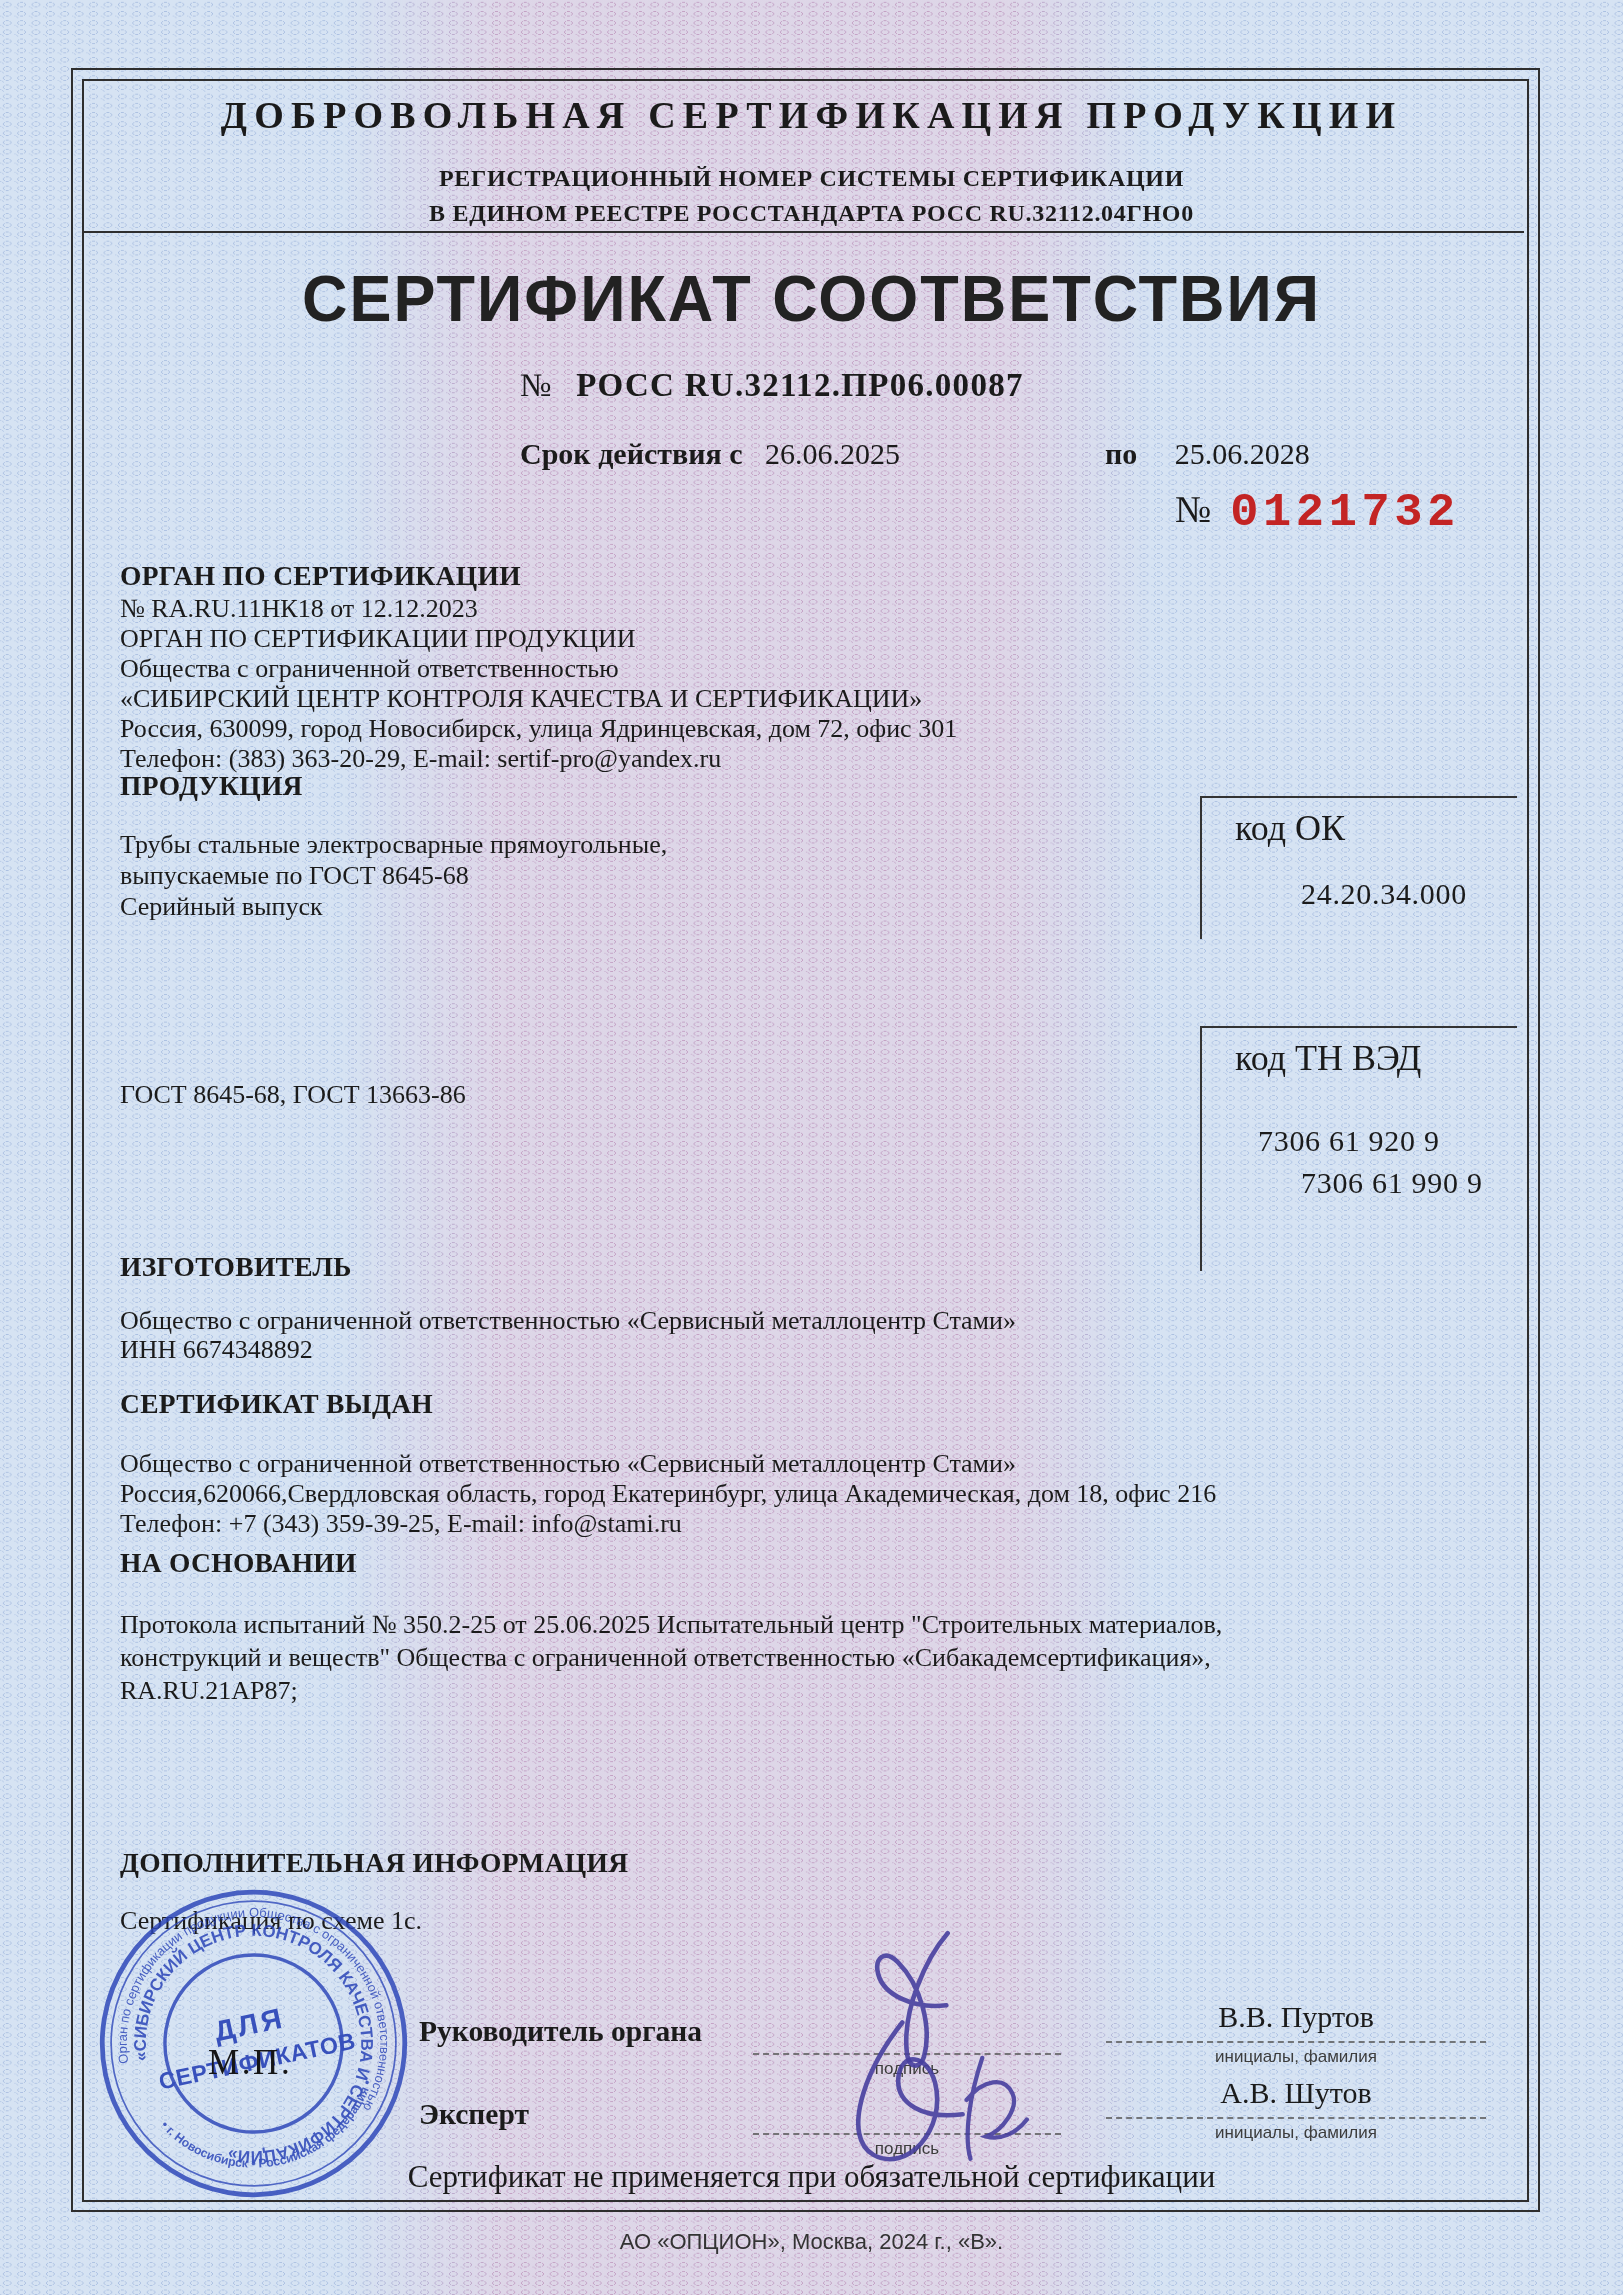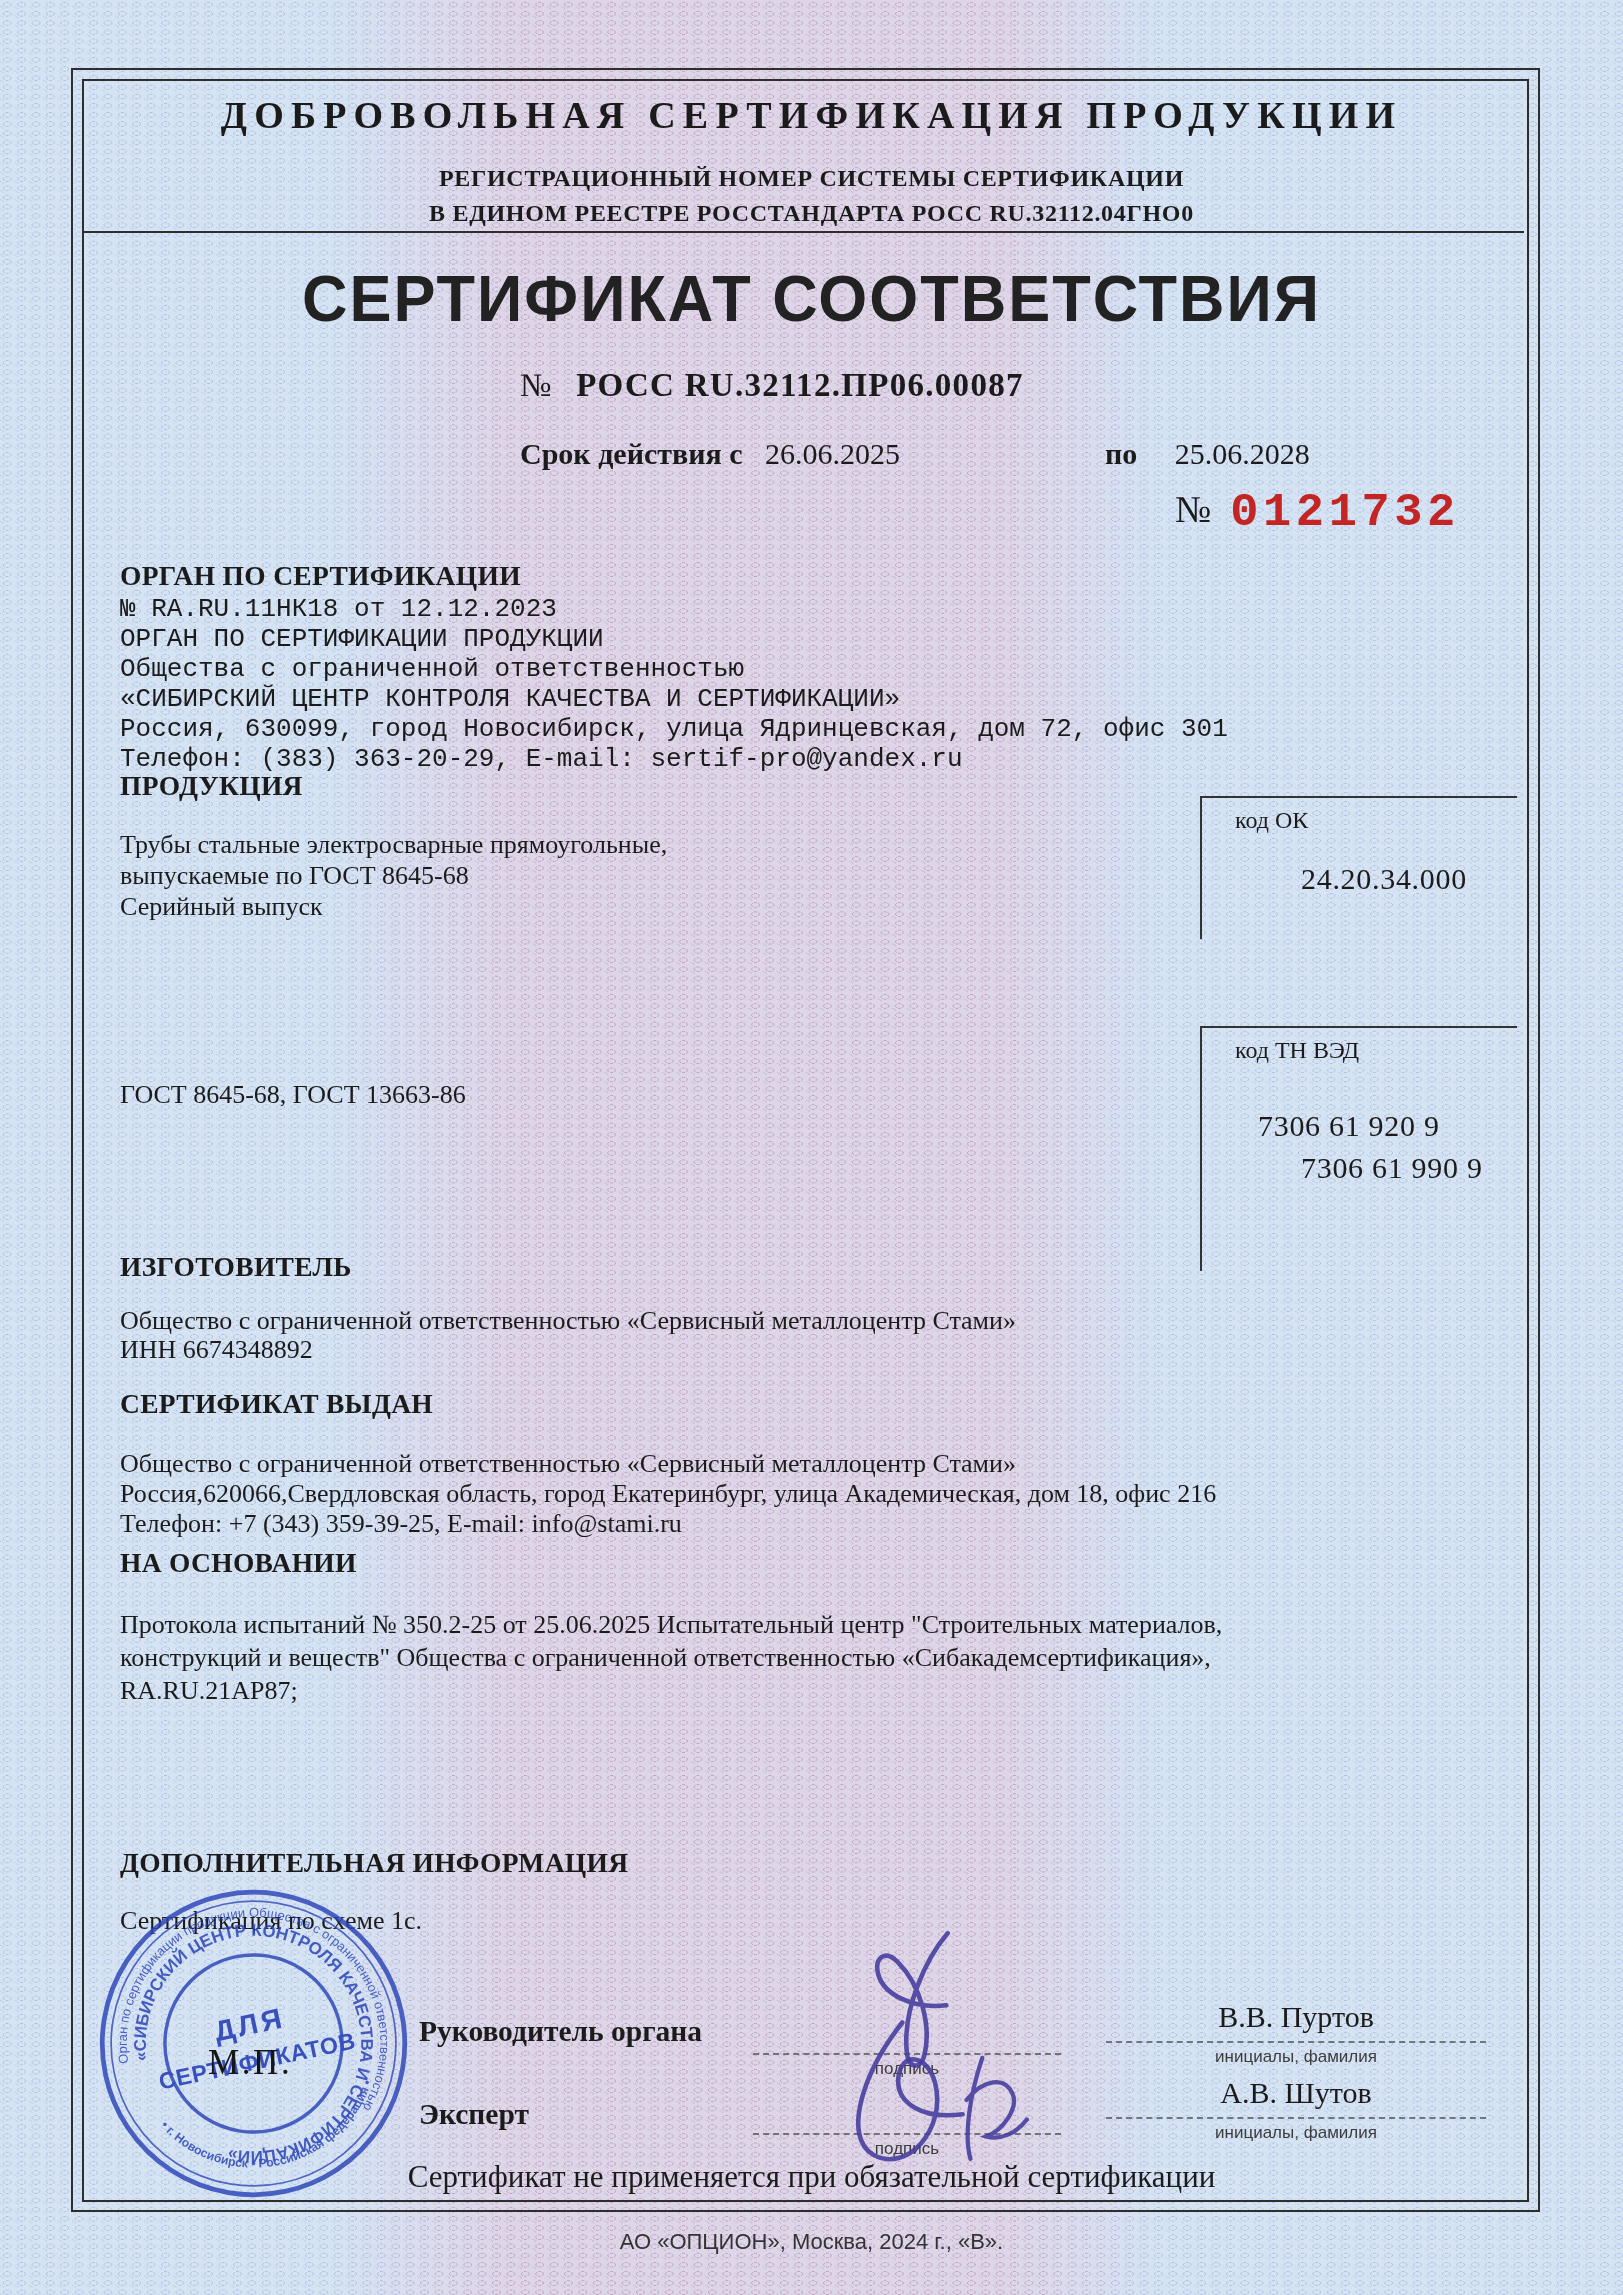--- a/index.html
+++ b/index.html
@@ -40,21 +40,21 @@
   .regnum{left:520px; top:367px; font-size:33px;}
   .regnum b{letter-spacing:1.3px;}
   .validity{left:520px; top:437px; font-size:30px;}
   .blank-num{left:1175px; top:486px; font-size:38px;}
   .blank-num .digits{font-family:"Liberation Mono", monospace; font-weight:bold; font-size:47px; letter-spacing:4.6px; vertical-align:-2.6px;}
 
   .sec-h{font-weight:bold; font-size:27.5px; letter-spacing:0.3px;}
   .body-lines{font-size:26px; line-height:30px;}
 
   .code-box{border-top:2px solid #333; border-left:2px solid #333;}
-  .code-label{font-size:24px;}
+  .code-label{font-size:36px;}
   .code-val{font-size:30px; letter-spacing:0.7px;}
 
   .dash-line{height:0; border-top:2px dashed rgba(90,90,90,0.8); z-index:2; position:absolute;}
   .small-label{position:absolute; z-index:2; font-family:"Liberation Sans", sans-serif; font-size:17px; color:#3c3c3c; text-align:center;}
   .sig-name{position:absolute; z-index:2; font-size:30px; text-align:center;}
   .role{position:absolute; z-index:2; font-weight:bold; font-size:29.5px;}
 
   .bottom-note{left:0; top:2159px; width:1623px; text-align:center; font-size:31px;}
   .print-footer{left:0; top:2229px; width:1623px; text-align:center; font-family:"Liberation Sans", sans-serif; font-size:22px; color:#333;}
 
@@ -90,21 +90,21 @@
     <b>по</b>&nbsp;&nbsp;&nbsp;&nbsp;
     <span>25.06.2028</span>
   </div>
 
   <div class="abs blank-num">
     <span>№</span>&nbsp;
     <span class="digits" style="color:#c32424;">0121732</span>
   </div>
 
   <div class="abs sec-h" style="left:120px; top:560px;">ОРГАН ПО СЕРТИФИКАЦИИ</div>
-  <div class="abs body-lines" style="left:120px; top:594px;font-family:Liberation Mono, monospace;">
+  <div class="abs body-lines" style="left:120px; top:594px;">
     <div>№ RA.RU.11НК18  от 12.12.2023</div>
     <div>ОРГАН ПО СЕРТИФИКАЦИИ ПРОДУКЦИИ</div>
     <div>Общества с ограниченной ответственностью</div>
     <div>«СИБИРСКИЙ ЦЕНТР КОНТРОЛЯ КАЧЕСТВА И СЕРТИФИКАЦИИ»</div>
     <div>Россия, 630099, город Новосибирск, улица Ядринцевская, дом 72, офис 301</div>
     <div>Телефон:  (383) 363-20-29, E-mail: sertif-pro@yandex.ru</div>
   </div>
 
   <div class="abs sec-h" style="left:120px; top:770px;">ПРОДУКЦИЯ</div>
   <div class="abs body-lines" style="left:120px; top:829px; line-height:31px;">

